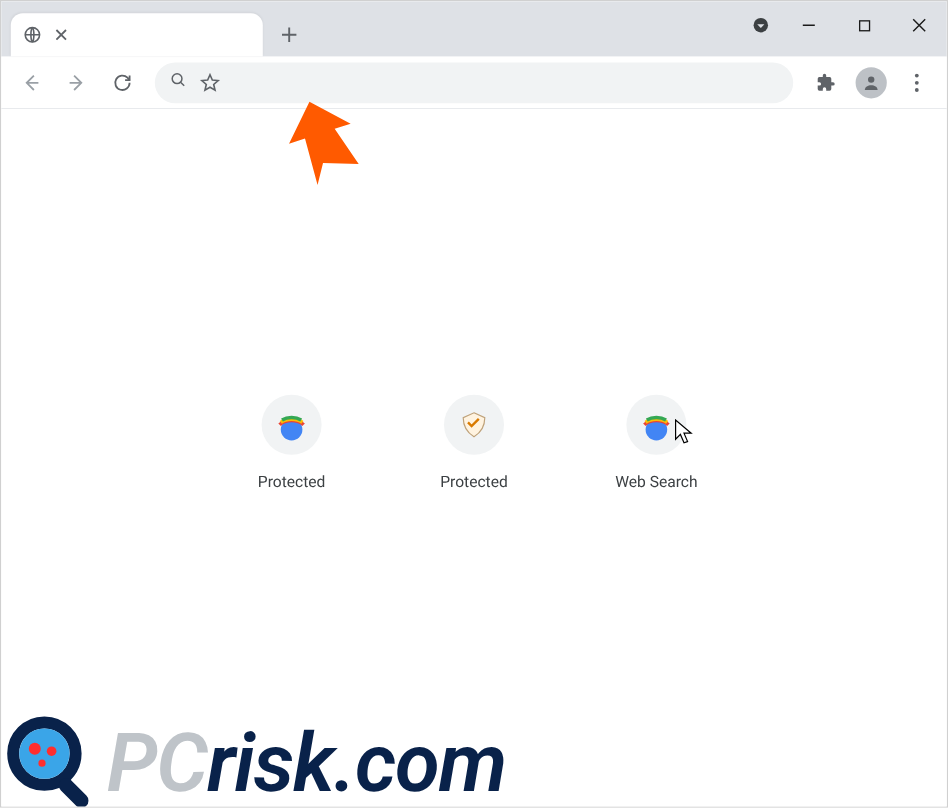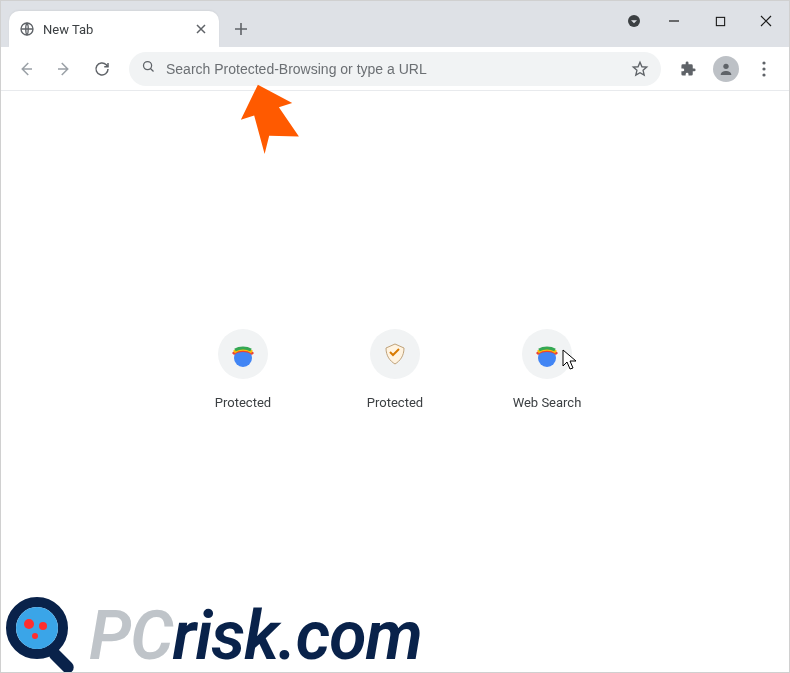--- a/index.html
+++ b/index.html
@@ -208,21 +208,20 @@
 <body>
 
 <div class="titlebar">
   <div class="tab">
     <span class="favicon">
       <svg width="16" height="16" viewBox="0 0 24 24" fill="none" stroke="currentColor" stroke-width="2">
         <circle cx="12" cy="12" r="9"></circle>
         <path d="M3 12h18M12 3c2.5 3 2.5 15 0 18M12 3c-2.5 3-2.5 15 0 18"></path>
       </svg>
     </span>
-    <span class="tab-title">New Tab</span>
     <span class="tab-close">
       <svg width="10" height="10" viewBox="0 0 10 10" stroke="currentColor" stroke-width="1.5">
         <path d="M1 1l8 8M9 1l-8 8"></path>
       </svg>
     </span>
   </div>
   <div class="newtab-btn">
     <svg width="14" height="14" viewBox="0 0 14 14" stroke="currentColor" stroke-width="1.6">
       <path d="M7 1v12M1 7h12"></path>
     </svg>
@@ -271,21 +270,20 @@
       </svg>
   </div>
 
   <div class="omnibox">
     <span class="search-glyph">
       <svg width="15" height="15" viewBox="0 0 24 24" fill="none" stroke="currentColor" stroke-width="2">
           <circle cx="10.5" cy="10.5" r="6.5"></circle>
           <path d="M20 20l-4.5-4.5"></path>
         </svg>
     </span>
-    <input type="text" placeholder="Search Protected-Browsing or type a URL" style="">
     <span class="star-btn">
       <svg width="18" height="18" viewBox="0 0 24 24" fill="none" stroke="currentColor" stroke-width="1.8">
           <path d="M12 3l2.6 6 6.4.5-4.9 4.3 1.5 6.4L12 17l-5.6 3.2 1.5-6.4L3 9.5l6.4-.5z"></path>
         </svg>
     </span>
   </div>
 
   <div class="toolbar-icon">
     <svg width="17" height="17" viewBox="0 0 24 24" fill="currentColor">
         <path d="M10 2a2 2 0 0 1 2 2v2h4a2 2 0 0 1 2 2v4h2a2 2 0 1 1 0 4h-2v4a2 2 0 0 1-2 2h-4v-2a2 2 0 1 0-4 0v2H4a2 2 0 0 1-2-2v-4h2a2 2 0 1 0 0-4H2V8a2 2 0 0 1 2-2h4V4a2 2 0 0 1 2-2z"></path>

